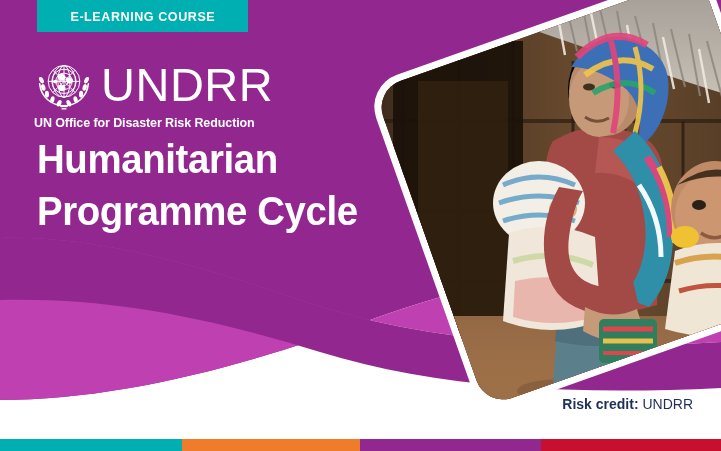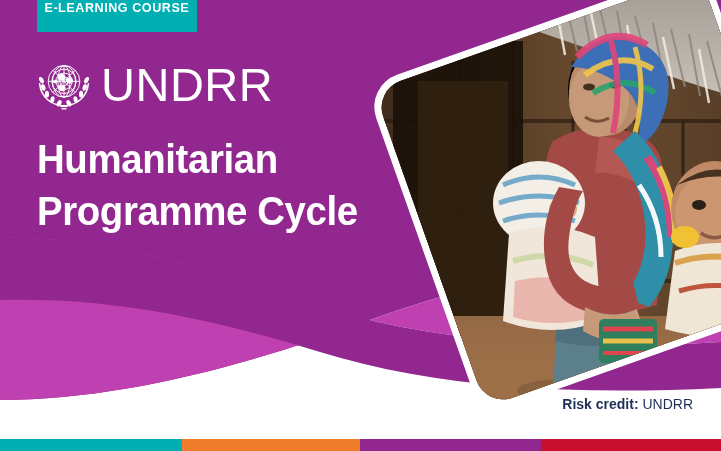--- a/index.html
+++ b/index.html
@@ -20,24 +20,24 @@
   #bg-shape {
     position:absolute;
     left:0; top:0;
     width:721px; height:400px;
   }
 
   
   #badge {
     position:absolute;
     left:37px; top:0px;
-    width:160px; height:32px;
+    width:211px; height:32px;
     background:#00AFB2;
     display:flex;
-    align-items:flex-start;
+    align-items:center;
     justify-content:center;
   }
   #badge .badge-label {
     color:#ffffff;
     font-size:13.5px;
     font-weight:bold;
     letter-spacing:0.6px;
     transform:scaleX(0.93);
     white-space:nowrap;
   }
@@ -186,20 +186,21 @@
           <ellipse cx="84" cy="50" rx="3.4" ry="5.6" transform="rotate(16 84 50)"></ellipse>
           <ellipse cx="78" cy="61" rx="3.4" ry="5.6" transform="rotate(4 78 61)"></ellipse>
           <ellipse cx="69" cy="70" rx="3.4" ry="5.6" transform="rotate(-12 69 70)"></ellipse>
           <ellipse cx="58" cy="76" rx="3.4" ry="5.6" transform="rotate(-30 58 76)"></ellipse>
           <path d="M44,80 h12 v2.4 h-12 Z"></path>
           <path d="M46,84 h8 v2.2 h-8 Z"></path>
         </g>
       </svg>
       <div id="logo-wordmark">UNDRR</div>
     </div>
+    <div id="logo-tagline">UN Office for Disaster Risk Reduction</div>
   </div>
 
   <div id="headline">
     <span class="hl-line">Humanitarian</span>
     <span class="hl-line">Programme Cycle</span>
   </div>
 
   <div id="photo-frame">
     <div id="photo-clip">
       <svg id="photo-art" viewBox="0 0 460 440" preserveAspectRatio="xMidYMid slice">

